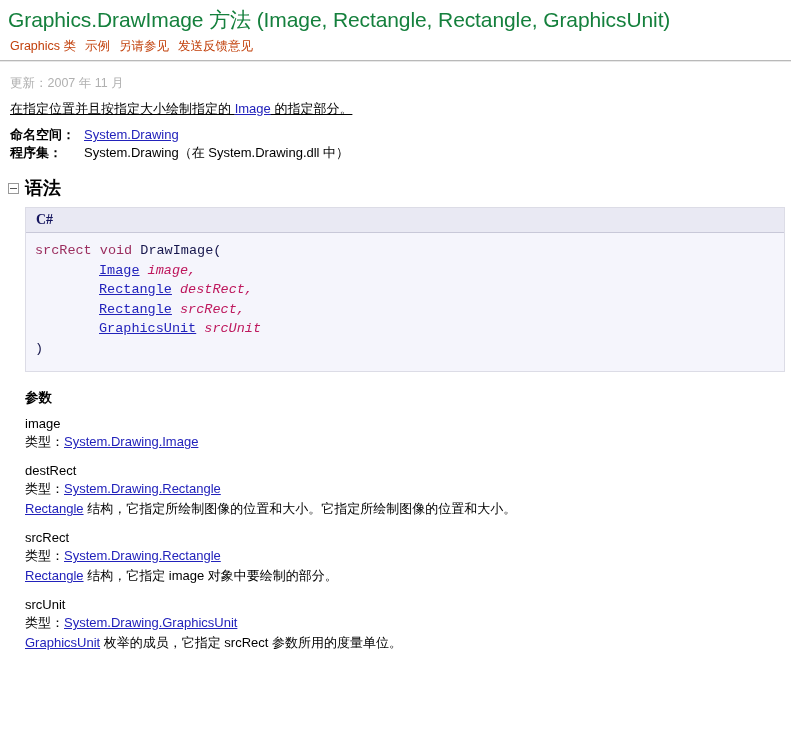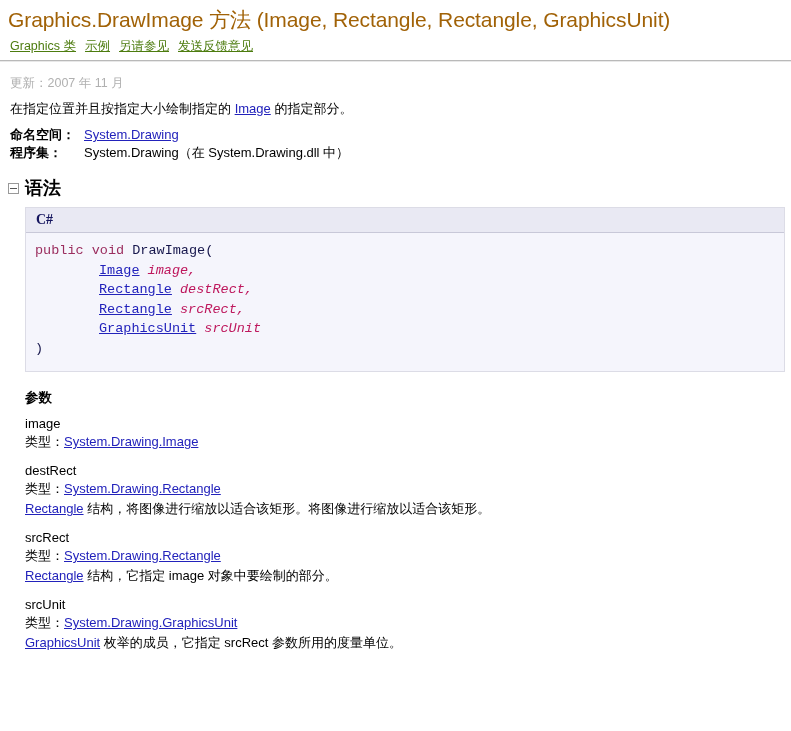--- a/index.html
+++ b/index.html
@@ -13,37 +13,36 @@
     font-family: "Liberation Sans", sans-serif;
     color: #000000;
     overflow: hidden;
     position: relative;
   }
 
   
   #page-title {
     font-size: 21px;
     font-weight: normal;
-    color: #a16207;
+    color: #15803d;
     margin: 0;
     padding: 7px 0 0 8px;
     line-height: 26px;
     white-space: nowrap;
     letter-spacing: -0.1px;
   }
 
   #header-links {
     padding: 5px 0 0 10px;
     font-size: 12.5px;
     line-height: 16px;
     white-space: nowrap;
   }
   #header-links .hlink {
-    color: #4d7c0f;
-    text-decoration: underline;
+    color: #c2410c;
     cursor: pointer;
     margin-right: 9px;
   }
   #header-links .hlink:last-child { margin-right: 0; }
 
   .rule {
     height: 0;
     border-top: 1px solid #b9b9b9;
     border-bottom: 1px solid #e8e8e8;
     margin: 6px 0 0 0;
@@ -55,20 +54,21 @@
     color: #b0b0b0;
     font-size: 12.5px;
     padding: 13px 8px 0 10px;
     line-height: 16px;
   }
 
   #summary {
     font-size: 13px;
     padding: 9px 0 0 10px;
     line-height: 18px;
+    text-decoration: underline;
   }
 
   .meta-block {
     padding: 8px 0 0 10px;
     font-size: 13px;
     line-height: 18px;
   }
   .meta-row { white-space: nowrap; }
   .meta-label {
     font-weight: bold;
@@ -199,40 +199,40 @@
   <div class="meta-row"><span class="meta-label meta-asm-label">程序集：</span><span>System.Drawing（在 System.Drawing.dll 中）</span></div>
 </div>
 
 <div class="section-head">
   <span class="collapse-box"></span>
   <span>语法</span>
 </div>
 
 <div id="code-block">
   <div id="code-lang">C#</div>
-  <div id="code-body"><span class="kw">public void</span><span> DrawImage(</span>
+  <div id="code-body"><span class="kw">srcRect void</span><span> DrawImage(</span>
 <span class="indent"></span><span class="tp">Image</span><span class="pn"> image,</span>
 <span class="indent"></span><span class="tp">Rectangle</span><span class="pn"> destRect,</span>
 <span class="indent"></span><span class="tp">Rectangle</span><span class="pn"> srcRect,</span>
 <span class="indent"></span><span class="tp">GraphicsUnit</span><span class="pn"> srcUnit</span>
 <span>)</span></div>
 </div>
 
 <div id="params">
   <h3>参数</h3>
 
   <div class="param">
     <div class="param-name">image</div>
     <div class="param-type"><span>类型：</span><span class="lnk">System.Drawing.Image</span></div>
   </div>
 
   <div class="param">
     <div class="param-name">destRect</div>
     <div class="param-type"><span>类型：</span><span class="lnk">System.Drawing.Rectangle</span></div>
-    <div class="param-desc"><span class="lnk">Rectangle</span><span> 结构，将图像进行缩放以适合该矩形。将图像进行缩放以适合该矩形。</span></div>
+    <div class="param-desc"><span class="lnk">Rectangle</span><span> 结构，它指定所绘制图像的位置和大小。它指定所绘制图像的位置和大小。</span></div>
   </div>
 
   <div class="param">
     <div class="param-name">srcRect</div>
     <div class="param-type"><span>类型：</span><span class="lnk">System.Drawing.Rectangle</span></div>
     <div class="param-desc"><span class="lnk">Rectangle</span><span> 结构，它指定 image 对象中要绘制的部分。</span></div>
   </div>
 
   <div class="param">
     <div class="param-name">srcUnit</div>

